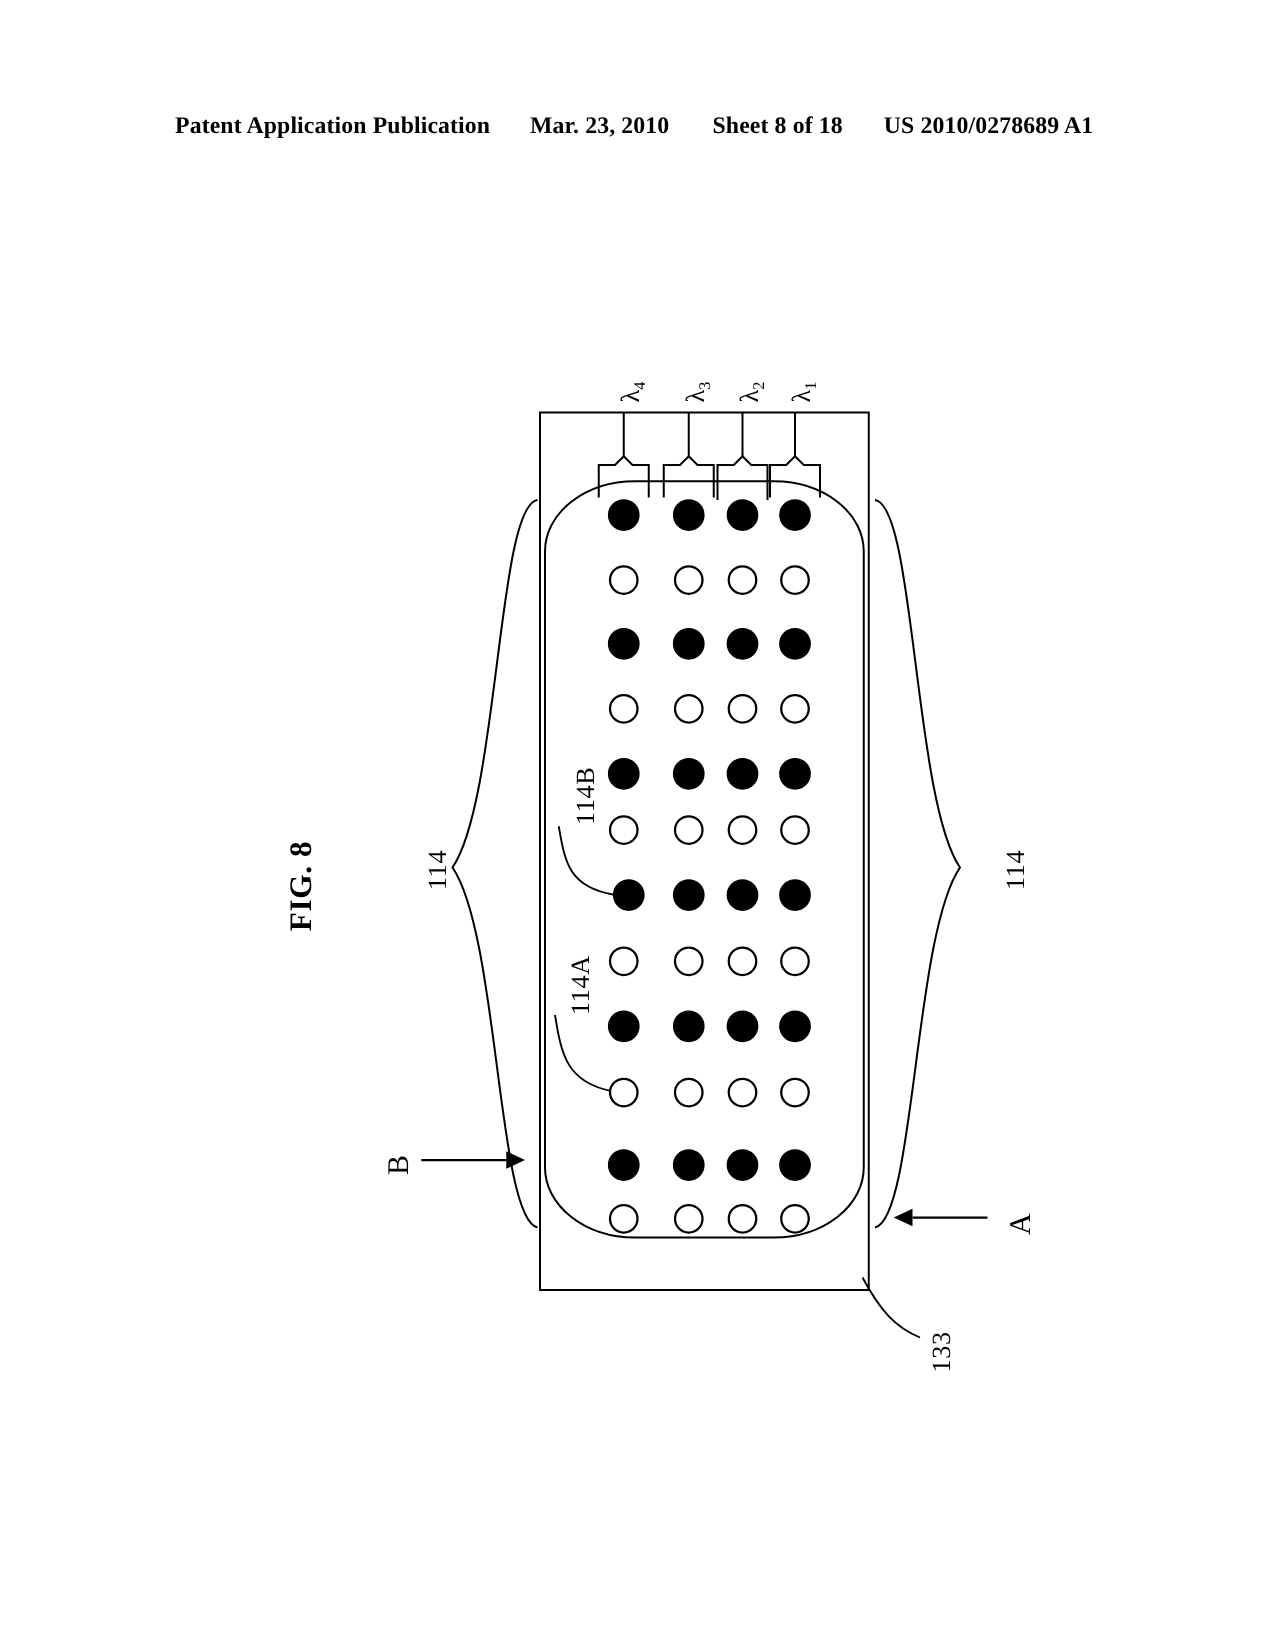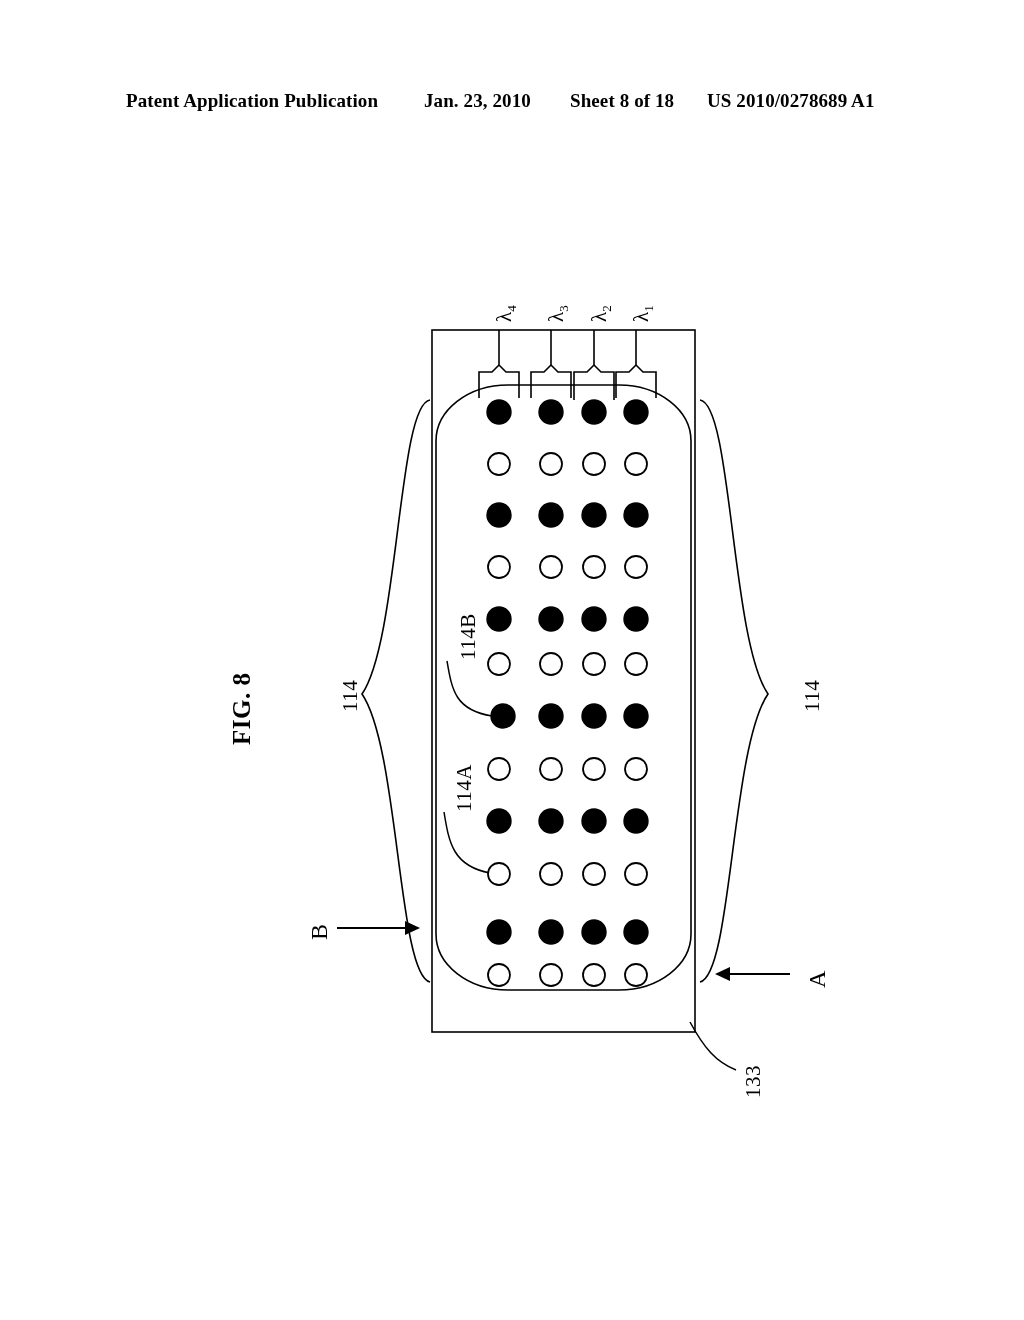--- a/index.html
+++ b/index.html
@@ -6,21 +6,21 @@
   body{
     width:1024px;height:1320px;position:relative;overflow:hidden;
     font-family:"Liberation Serif", serif;color:#000;
   }
   
   #hdr{
     position:absolute;left:0;top:86px;width:1024px;height:30px;
     display:flex;align-items:center;
   }
   #hdr span{font-weight:bold;font-size:19px;letter-spacing:.1px;white-space:nowrap;}
-  .h-pub{position:absolute;left:126px;}
+  .h-pub{position:absolute;left:140px;}
   .h-date{position:absolute;left:424px;}
   .h-sheet{position:absolute;left:570px;}
   .h-pat{position:absolute;left:707px;}
 
   
   #fig{position:absolute;left:0;top:0;width:1024px;height:1320px;}
   #fig svg{position:absolute;left:0;top:0;}
 
   
   .rot{
@@ -34,21 +34,21 @@
   .refnum{font-size:21px;letter-spacing:.5px;}
   .secletter{font-size:24px;letter-spacing:.5px;}
   .lam{font-size:21px;}
   .lam sub{font-size:13px;}
 </style>
 </head>
 <body>
 
 <div id="hdr">
   <span class="h-pub">Patent Application Publication</span>
-  <span class="h-date">Jan. 23, 2010</span>
+  <span class="h-date">Mar. 23, 2010</span>
   <span class="h-sheet">Sheet 8 of 18</span>
   <span class="h-pat">US 2010/0278689 A1</span>
 </div>
 
 <div id="fig">
 
   <svg width="1024" height="1320" viewBox="0 0 1024 1320">
 
     <rect x="432" y="330" width="263" height="702" fill="none" stroke="#000" stroke-width="1.6"></rect>
 

